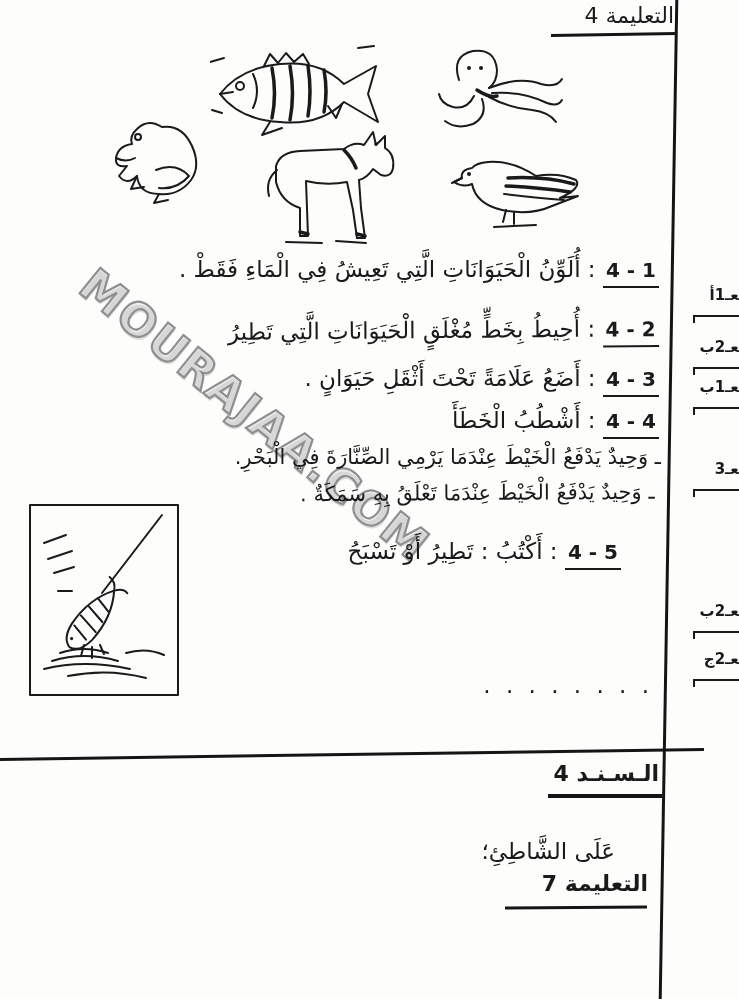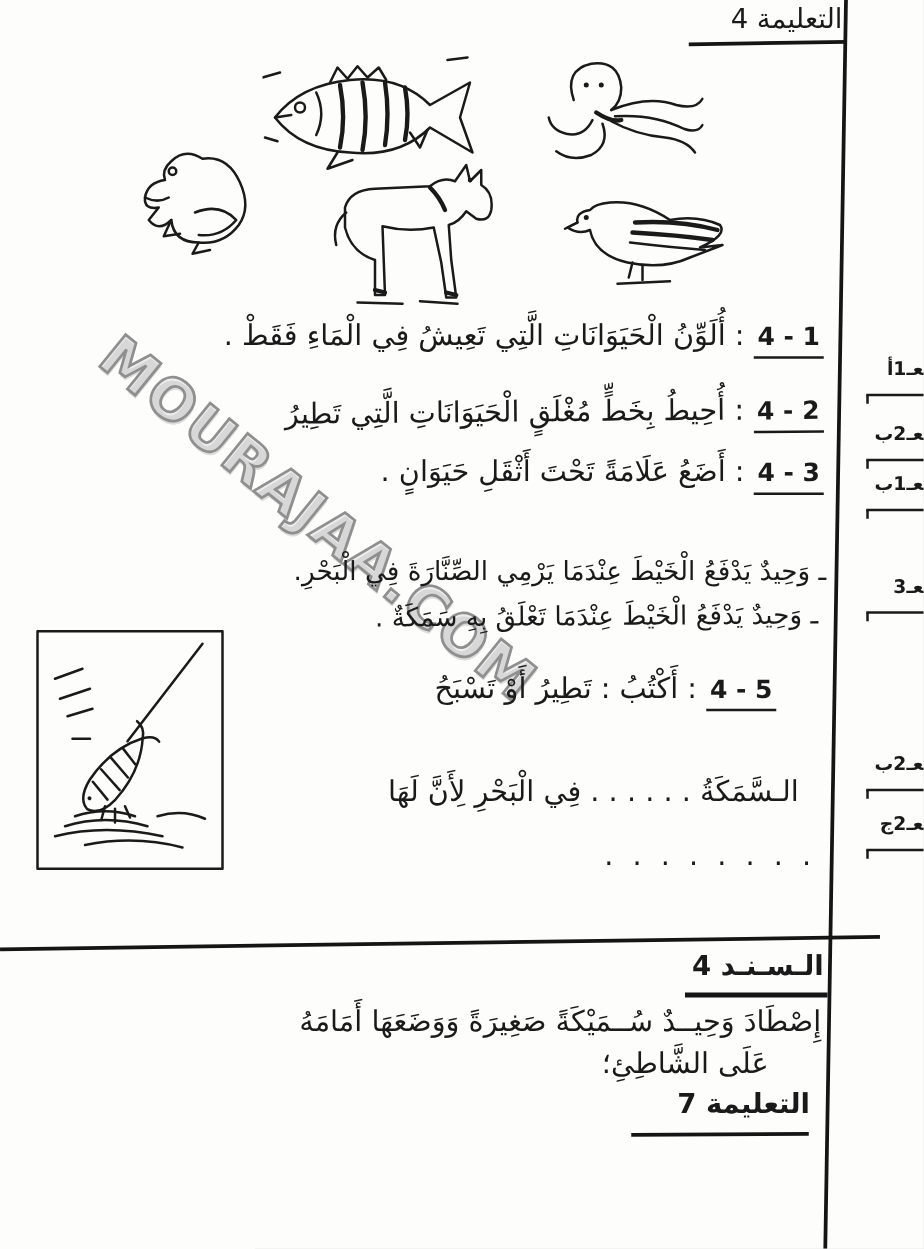--- a/index.html
+++ b/index.html
@@ -147,32 +147,36 @@
     <span> : </span>
     <span>أُحِيطُ بِخَطٍّ مُغْلَقٍ الْحَيَوَانَاتِ الَّتِي تَطِيرُ</span>
   </div>
 
   <div class="abs rtl qline" style="top:361px;right:80px;">
     <span class="qnum">4 - 3</span>
     <span> : </span>
     <span>أَضَعُ عَلَامَةً تَحْتَ أَثْقَلِ حَيَوَانٍ .</span>
   </div>
 
+  <div class="abs rtl qline" style="top:403px;right:80px;">
+    <span class="qnum">4 - 4</span>
+    <span> : </span>
+    <span>أَشْطُبُ الْخَطَأَ</span>
+  </div>
 
   <div class="abs rtl qline-sm" style="top:442px;right:78px;">ـ وَحِيدٌ يَدْفَعُ الْخَيْطَ عِنْدَمَا يَرْمِي الصِّنَّارَةَ فِي الْبَحْرِ.</div>
   <div class="abs rtl qline-sm" style="top:478px;right:84px;transform:rotate(-0.4deg);">ـ وَحِيدٌ يَدْفَعُ الْخَيْطَ عِنْدَمَا تَعْلَقُ بِهِ سَمَكَةٌ .</div>
 
   <div class="abs rtl qline" style="top:534px;right:118px;">
     <span class="qnum">4 - 5</span>
     <span> : </span>
     <span>أَكْتُبُ : تَطِيرُ أَوْ تَسْبَحُ</span>
   </div>
 
 
-  <div class="abs rtl qline" style="top:617px;right:100px;">الـسَّمَكَةُ . . . . . . فِي الْبَحْرِ لِأَنَّ لَهَا</div>
 
   <div class="abs rtl qline" style="top:668px;right:86px;letter-spacing:4px;">. . . . . . . .</div>
 
   <div class="abs" style="left:28px;top:503px;">
     <svg width="152" height="196" viewBox="0 0 152 196">
       <rect x="2" y="2" width="148" height="190" stroke-width="3"></rect>
       <path d="M134,12 L74,90"></path>
       <g transform="rotate(38 64 116)">
         <path d="M64,80 Q79,102 77,132 Q75,150 64,152 Q53,150 51,132 Q49,102 64,80 Z"></path>
         <path d="M64,80 Q60,72 52,72 M64,80 Q70,72 76,74"></path>
@@ -194,19 +198,18 @@
   <div class="abs mlabel" style="top:378px;">معـ1ب</div>
   <div class="abs mlabel" style="top:460px;">معـ3</div>
   <div class="abs mlabel" style="top:602px;">معـ2ب</div>
   <div class="abs mlabel" style="top:650px;">معـ2ج</div>
 
   <div class="abs hline-divider"></div>
 
   <div class="abs rtl sanad-title" style="top:761px;right:80px;">الـسـنـد 4</div>
   <div class="abs underline-bar" style="left:548px;top:794px;width:114px;height:3.5px;"></div>
 
-  <div class="abs rtl qline" style="top:801px;right:82px;">إِصْطَادَ وَحِيــدٌ سُــمَيْكَةً صَغِيرَةً وَوَضَعَهَا أَمَامَهُ</div>
   <div class="abs rtl qline" style="top:834px;right:124px;">عَلَى الشَّاطِئِ؛</div>
 
   <div class="abs rtl footer-title" style="top:871px;right:91px;">التعليمة 7</div>
   <div class="abs underline-bar" style="left:505px;top:906px;width:142px;height:2.5px;transform:rotate(-0.4deg);"></div>
 
 </div>
 
 </body></html>

